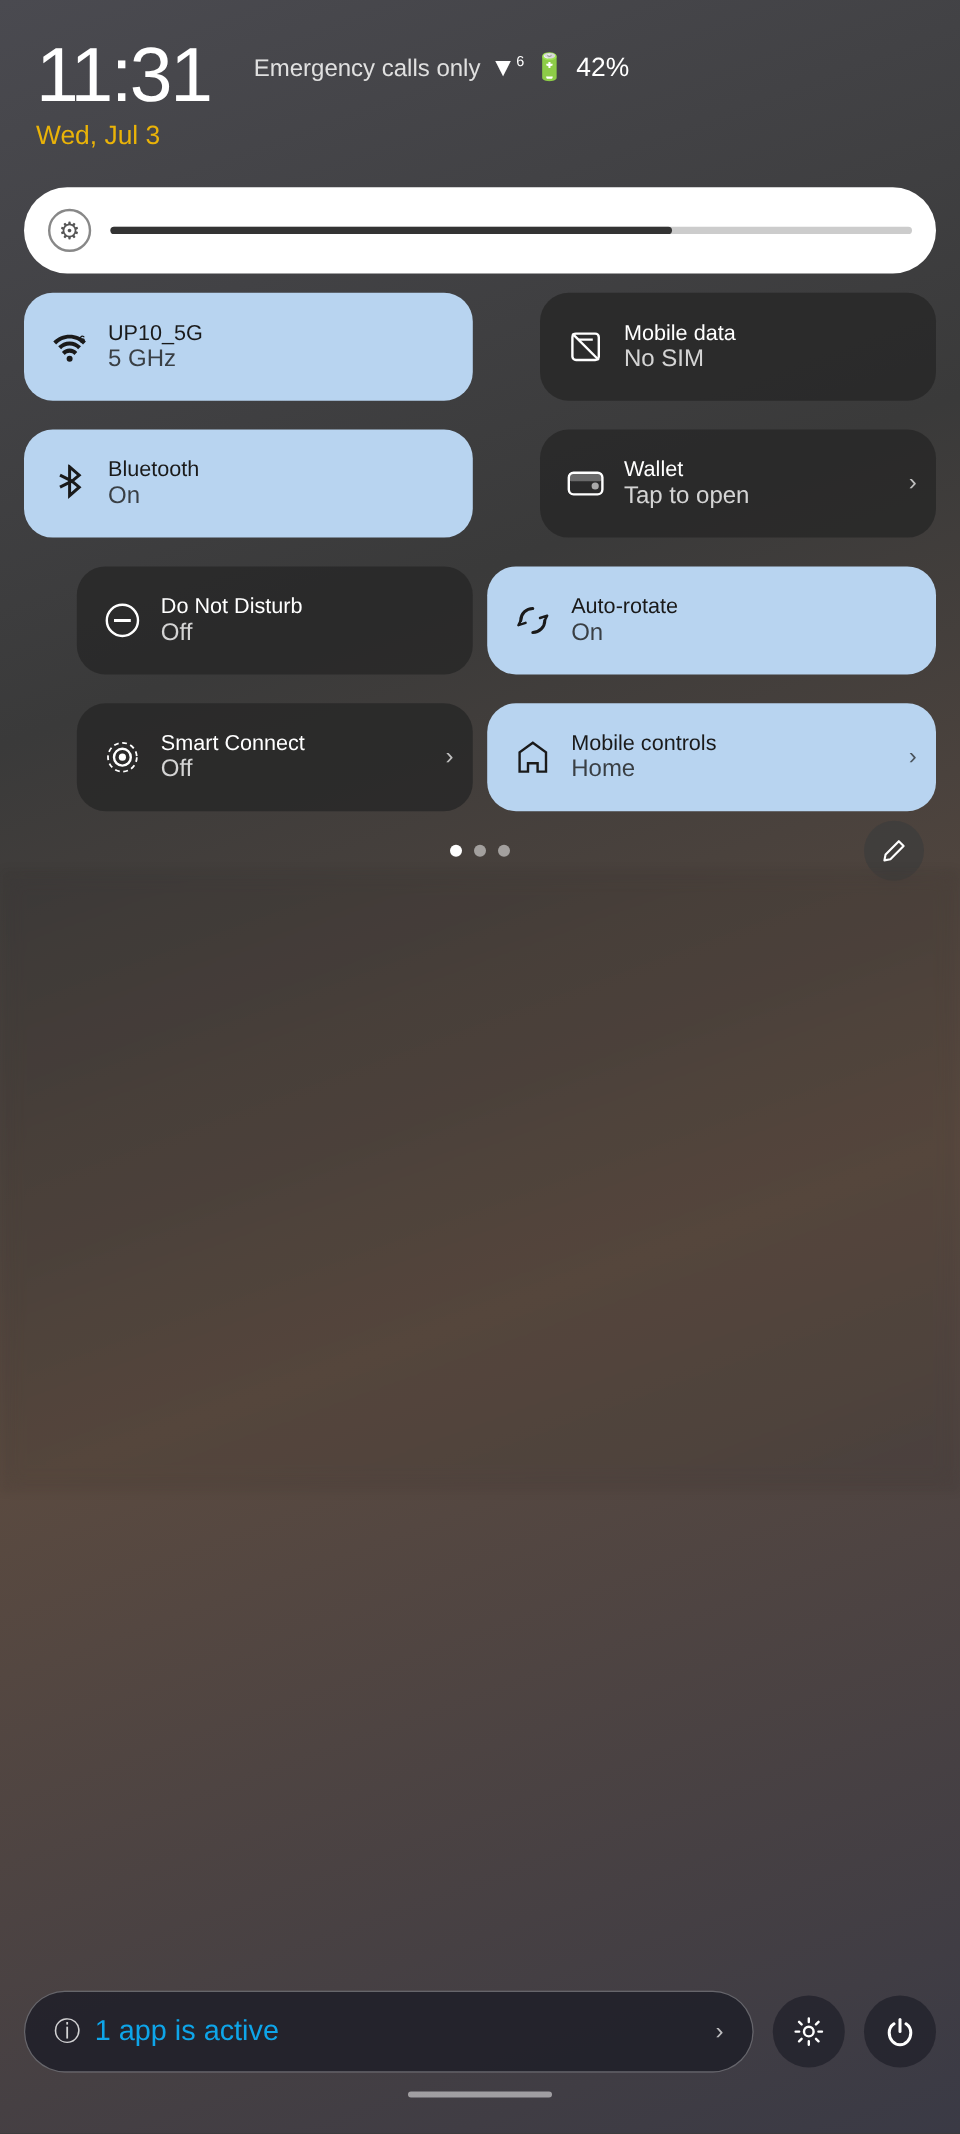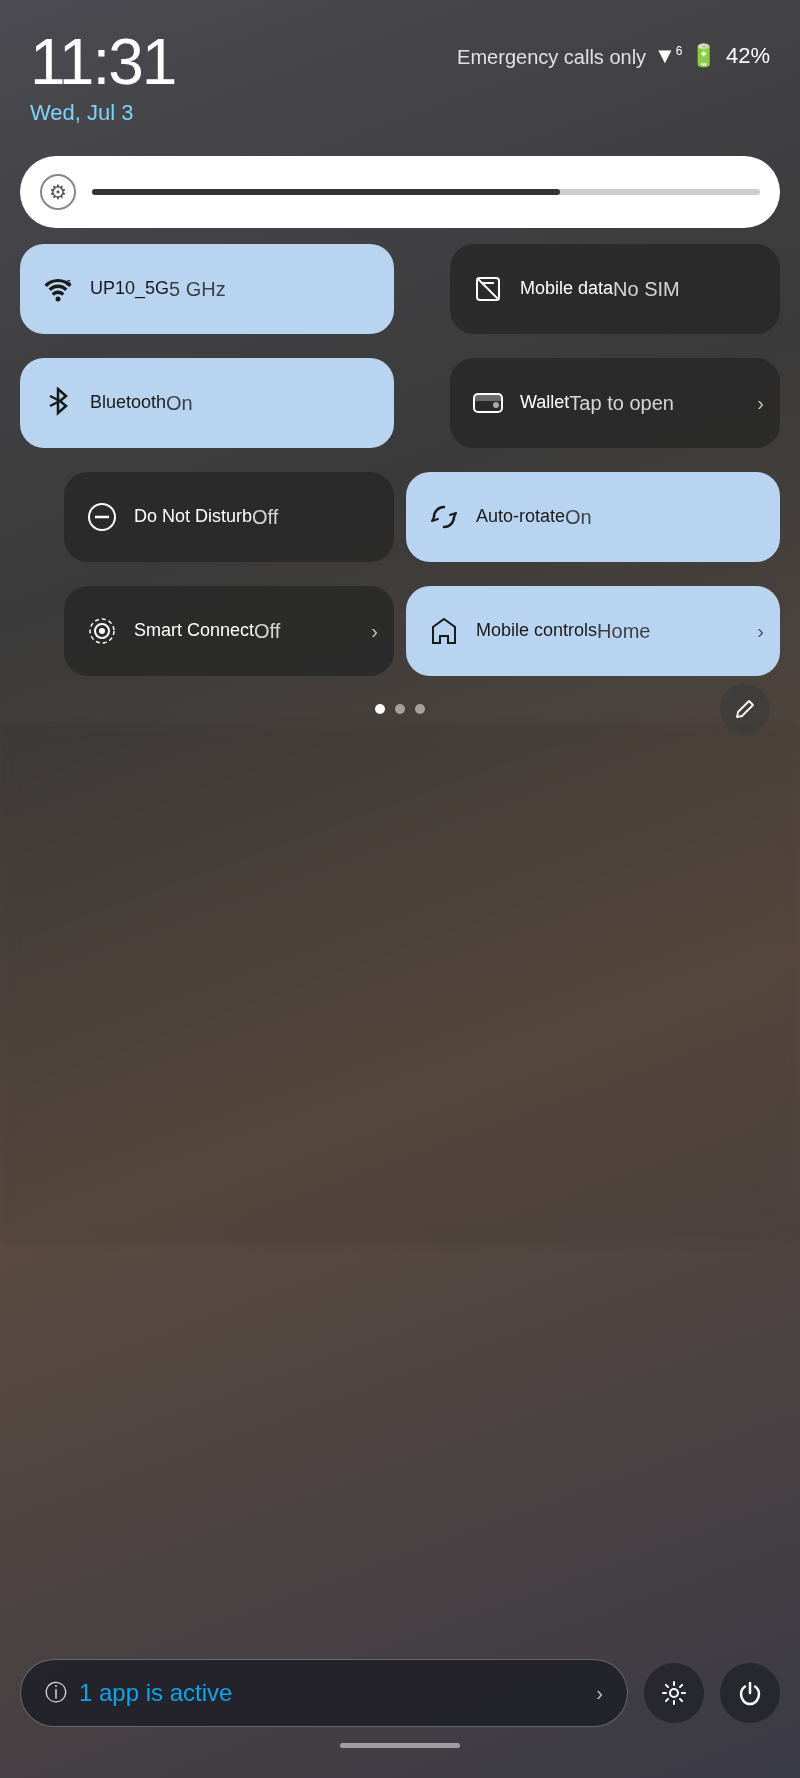--- a/index.html
+++ b/index.html
@@ -24,37 +24,37 @@
     .content {
       position: relative;
       z-index: 1;
       width: 100%;
       height: 100%;
     }
 
     
     .status-bar {
       display: flex;
-      justify-content: space-between;
       align-items: flex-start;
       padding: 30px 30px 10px 30px;
+      gap: 36px;
     }
 
     .time {
       font-size: 64px;
       font-weight: 300;
       line-height: 1;
       letter-spacing: -2px;
     }
 
     .date {
       font-size: 22px;
       font-weight: 400;
       margin-top: 6px;
-      color: #7dd3fc;
+      color: #eab308;
     }
 
     .status-right {
       display: flex;
       flex-direction: row;
       align-items: flex-end;
       gap: 8px;
     }
 
     .emergency-text {
@@ -147,20 +147,21 @@
       height: 36px;
       display: flex;
       align-items: center;
       justify-content: center;
       flex-shrink: 0;
       font-size: 24px;
     }
 
     .tile-text {
       display: flex;
+      flex-direction: column;
     }
 
     .tile-title {
       font-size: 18px;
       font-weight: 500;
       line-height: 1.2;
     }
 
     .tile-subtitle {
       font-size: 20px;

